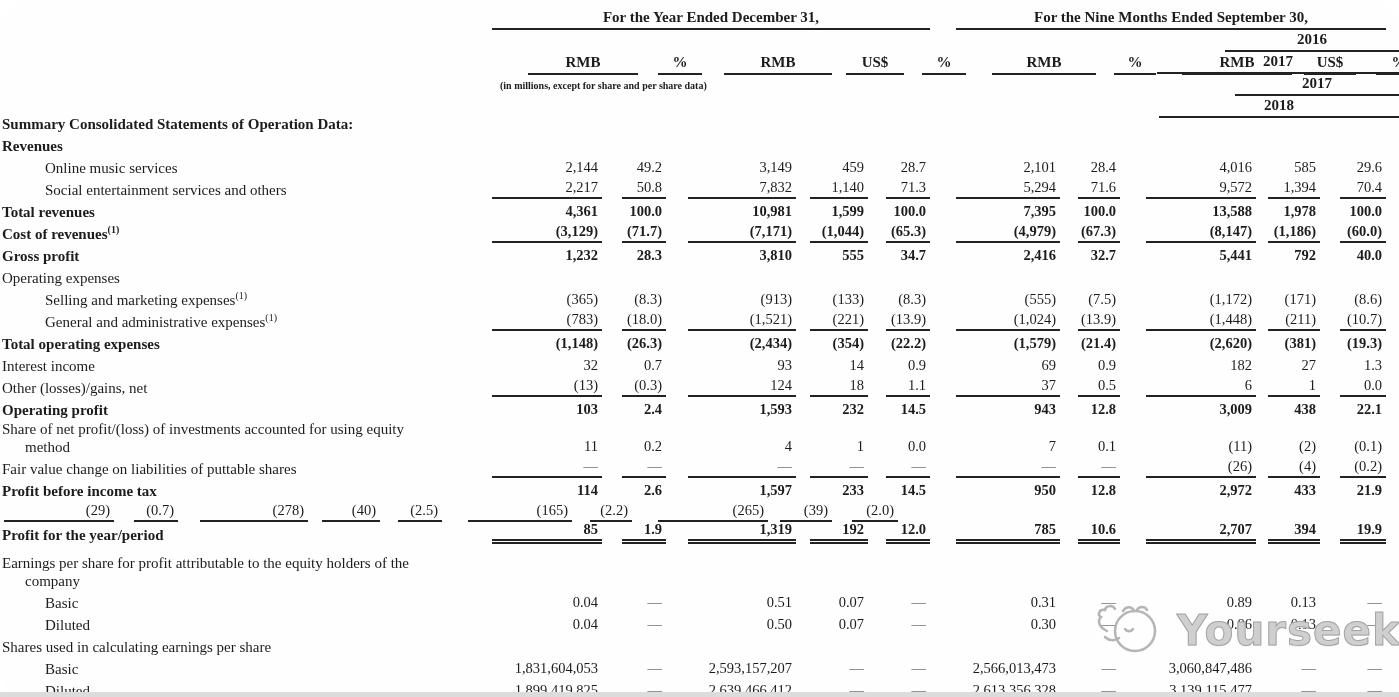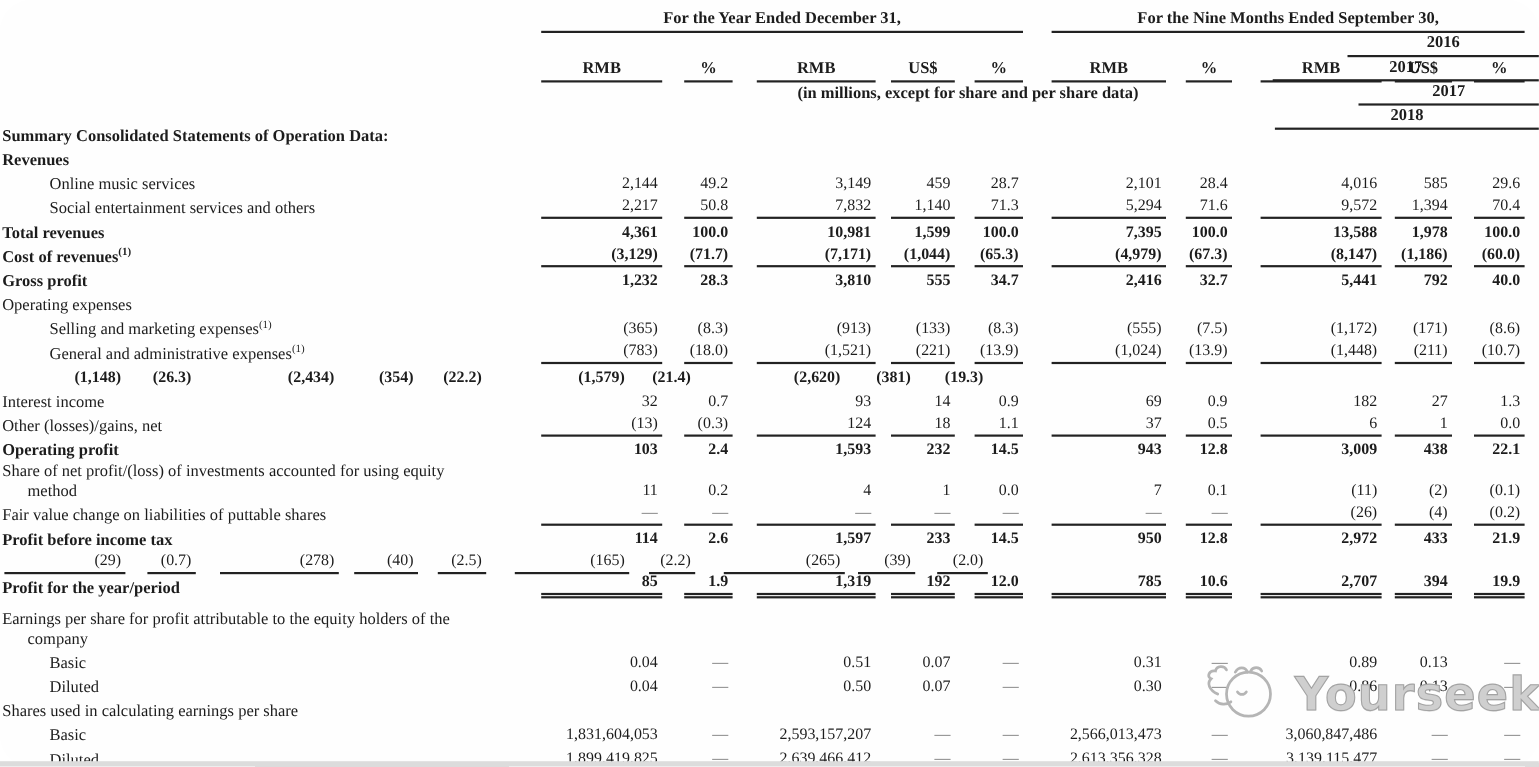--- a/index.html
+++ b/index.html
@@ -11,34 +11,34 @@
     overflow:hidden;
     position:relative;
   }
   .page { position:relative; width:1399px; height:697px; background:#fefefe;border-radius:28px; }
 
   
   .hdr { padding-top:8px; }
   .hrow { display:flex; align-items:flex-end; }
   .hrow.r1 { height:22px; }
   .hrow.r2 { height:23px;flex-direction:column; }
-  .hrow.r3 { height:22px; }
+  .hrow.r3 { height:22px;padding-left:36px; }
   .spacer { width:488px; flex:none; }
   .grp, .yr, .hc {
     text-align:center; font-weight:bold; font-size:15px; line-height:19px;
     border-bottom:2px solid #222; padding-bottom:1px; white-space:nowrap; flex:none;
   }
   .g1 { margin-left:4px;  width:438px; }
   .g2 { margin-left:26px; width:430px; }
   .y0 { margin-left:4px;  width:174px; }
   .y1 { margin-left:22px; width:242px; }
   .y2 { margin-left:26px; width:164px; }
   .y3 { margin-left:26px; width:240px; }
-  .note { margin-left:500px; width:760px; text-align:center; font-weight:bold;
-          font-size:15px; line-height:21px; height:21px; white-space:nowrap; }
+  .note { margin-left:500px; width:760px; text-align:left; font-weight:bold;
+          font-size:10px; line-height:21px; height:21px; white-space:nowrap; }
 
   
   .c0 { margin-left:4px;  width:110px; }
   .c1 { margin-left:20px; width:44px;  }
   .c2 { margin-left:22px; width:108px; }
   .c3 { margin-left:14px; width:58px;  }
   .c4 { margin-left:18px; width:44px;  }
   .c5 { margin-left:26px; width:104px; }
   .c6 { margin-left:18px; width:42px;  }
   .c7 { margin-left:26px; width:110px; }
@@ -202,20 +202,21 @@
         <div class="cell c2 u1">(1,521)</div>
         <div class="cell c3 u1">(221)</div>
         <div class="cell c4 u1">(13.9)</div>
         <div class="cell c5 u1">(1,024)</div>
         <div class="cell c6 u1">(13.9)</div>
         <div class="cell c7 u1">(1,448)</div>
         <div class="cell c8 u1">(211)</div>
         <div class="cell c9 u1">(10.7)</div>
       </div>
       <div class="row">
+        <div class="label bold">Total operating expenses</div>
         <div class="cell c0 bold">(1,148)</div>
         <div class="cell c1 bold">(26.3)</div>
         <div class="cell c2 bold">(2,434)</div>
         <div class="cell c3 bold">(354)</div>
         <div class="cell c4 bold">(22.2)</div>
         <div class="cell c5 bold">(1,579)</div>
         <div class="cell c6 bold">(21.4)</div>
         <div class="cell c7 bold">(2,620)</div>
         <div class="cell c8 bold">(381)</div>
         <div class="cell c9 bold">(19.3)</div>

